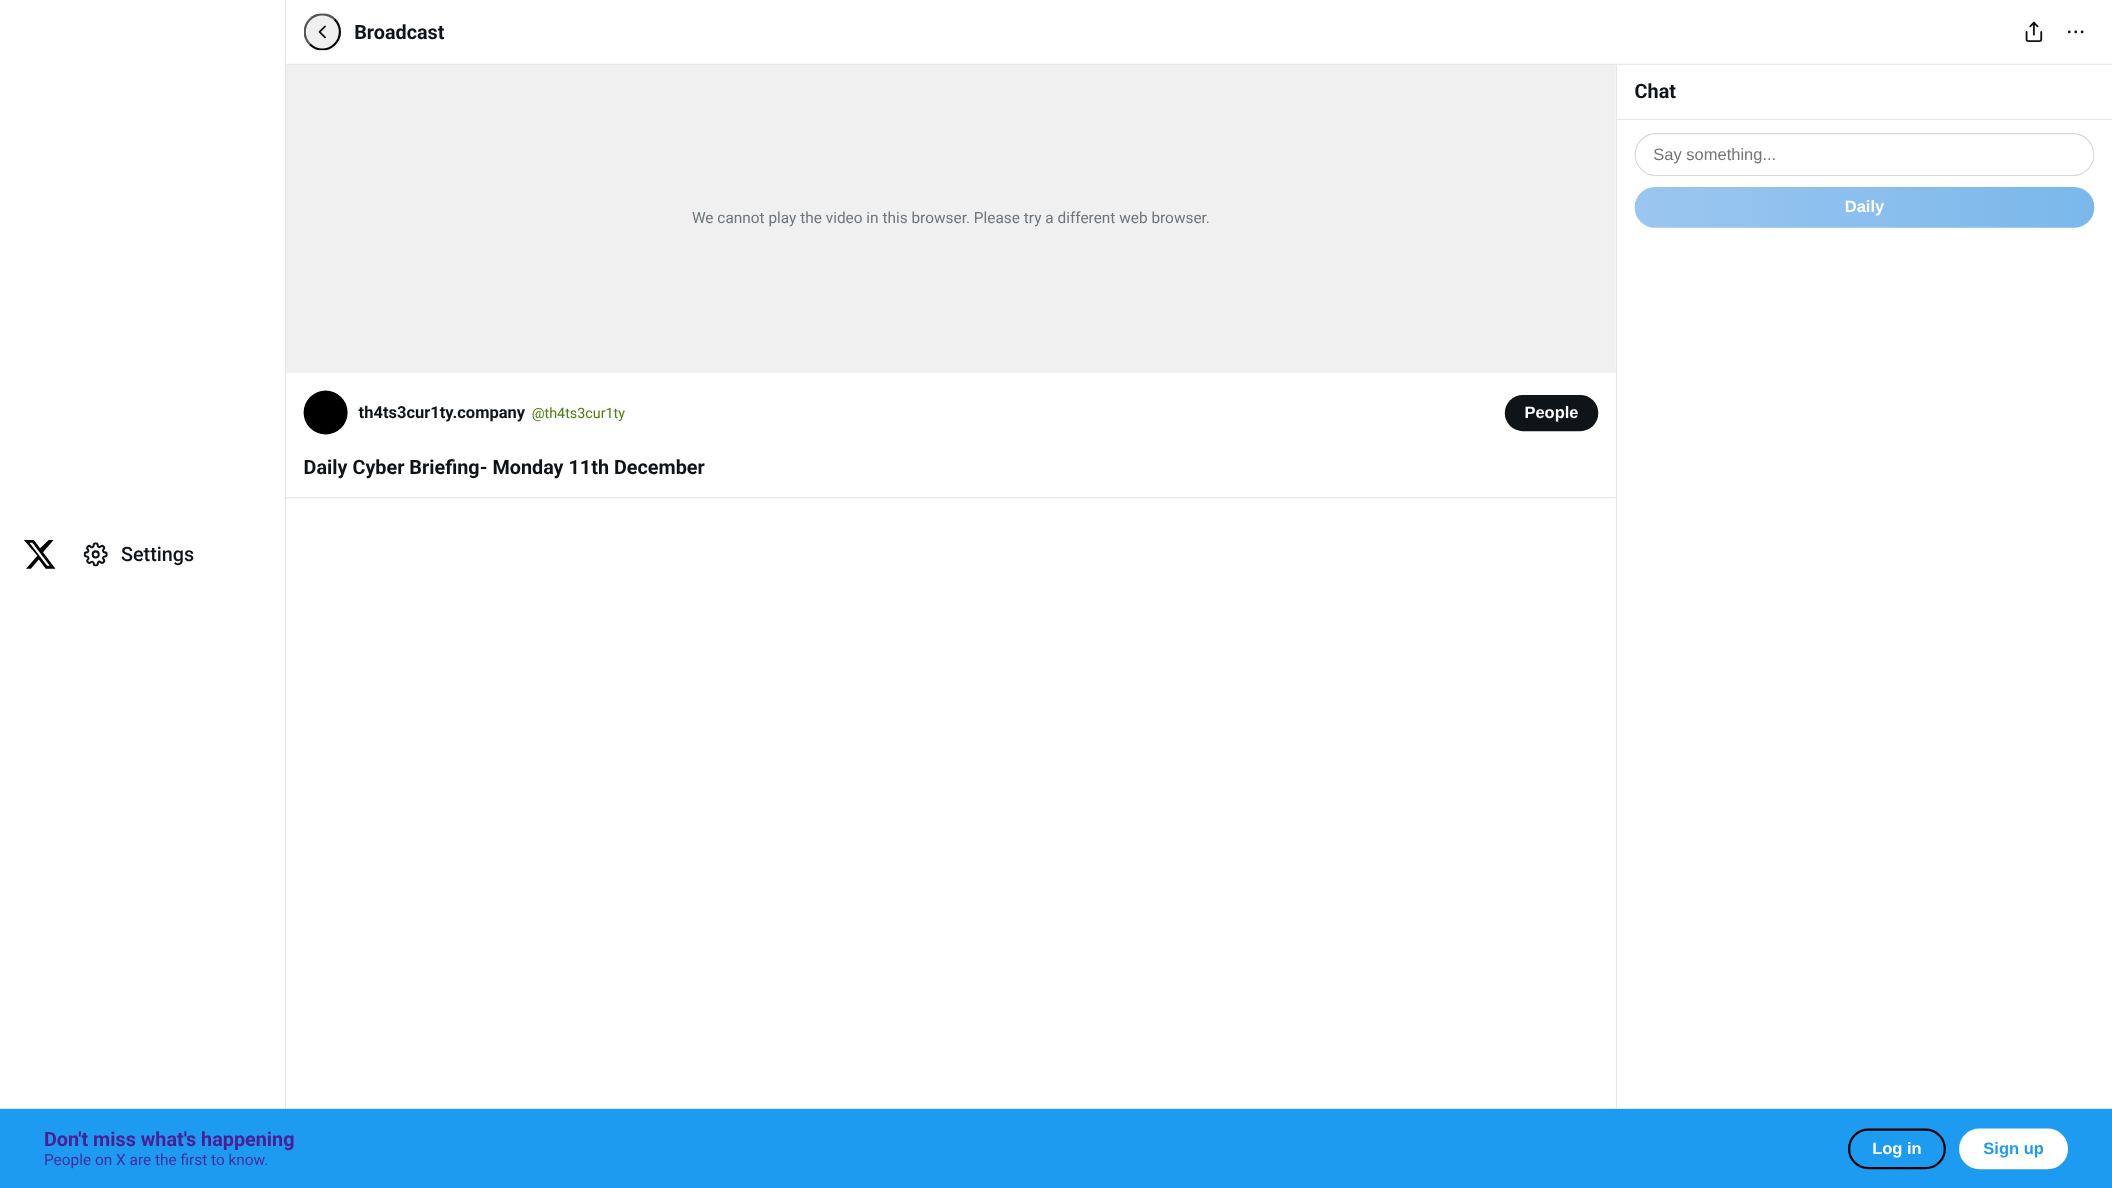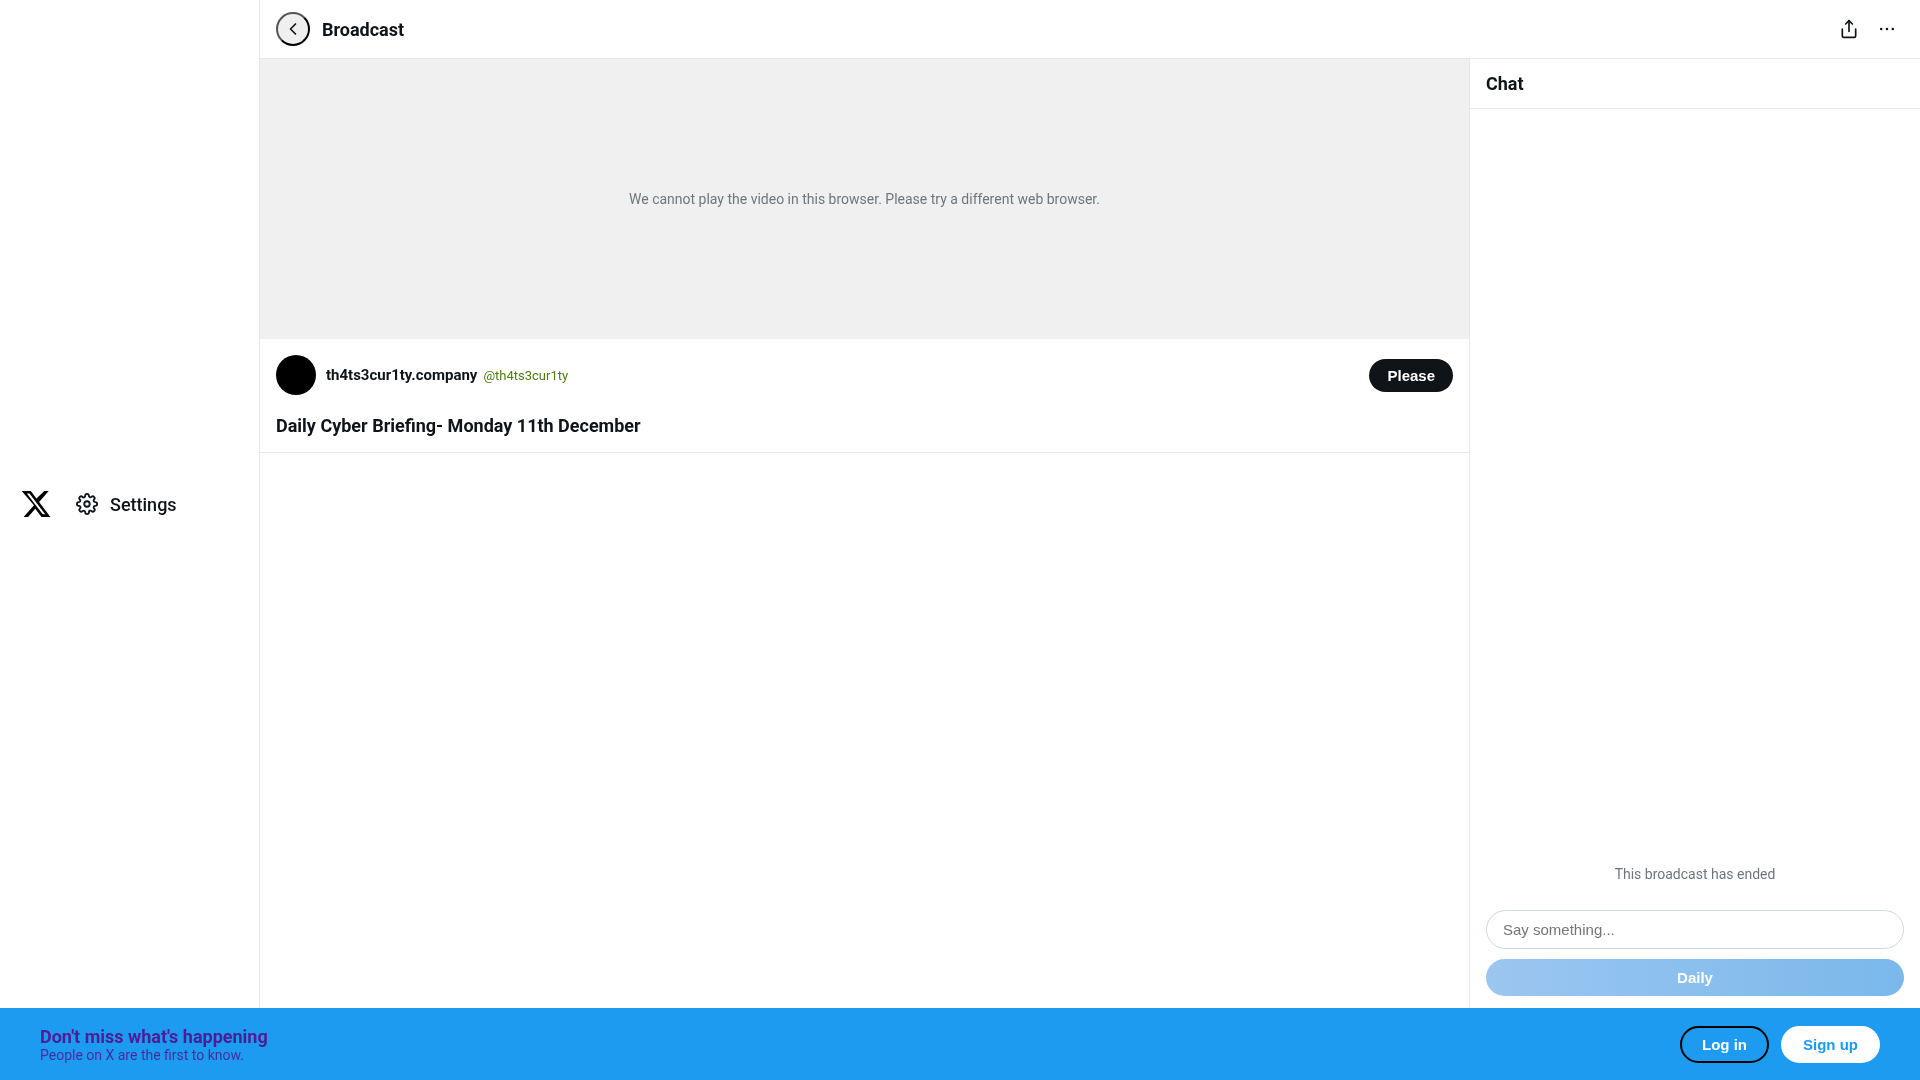--- a/index.html
+++ b/index.html
@@ -370,31 +370,28 @@
         </div>
         <div class="broadcast-info">
           <div class="channel-row">
             <div class="channel-info">
               <div class="channel-avatar"></div>
               <div class="channel-name-row">
                 <span class="channel-display-name">th4ts3cur1ty.company</span>
                 <span class="channel-handle">@th4ts3cur1ty</span>
               </div>
             </div>
-            <button class="follow-btn">Please</button>
+            <button class="follow-btn">People</button>
           </div>
           <div class="broadcast-event-title">Daily Cyber Briefing- Monday 11th December</div>
         </div>
       </div>
 
       <div class="chat-column">
         <div class="chat-header">Chat</div>
-        <div class="chat-messages-area">
-          <span class="broadcast-ended-msg">This broadcast has ended</span>
-        </div>
         <div class="chat-input-area">
           <input class="chat-input" type="text" placeholder="Say something..." style="">
           <button class="send-btn">Daily</button>
         </div>
       </div>
     </div>
   </div>
 </div>
 
 <div class="bottom-banner">

